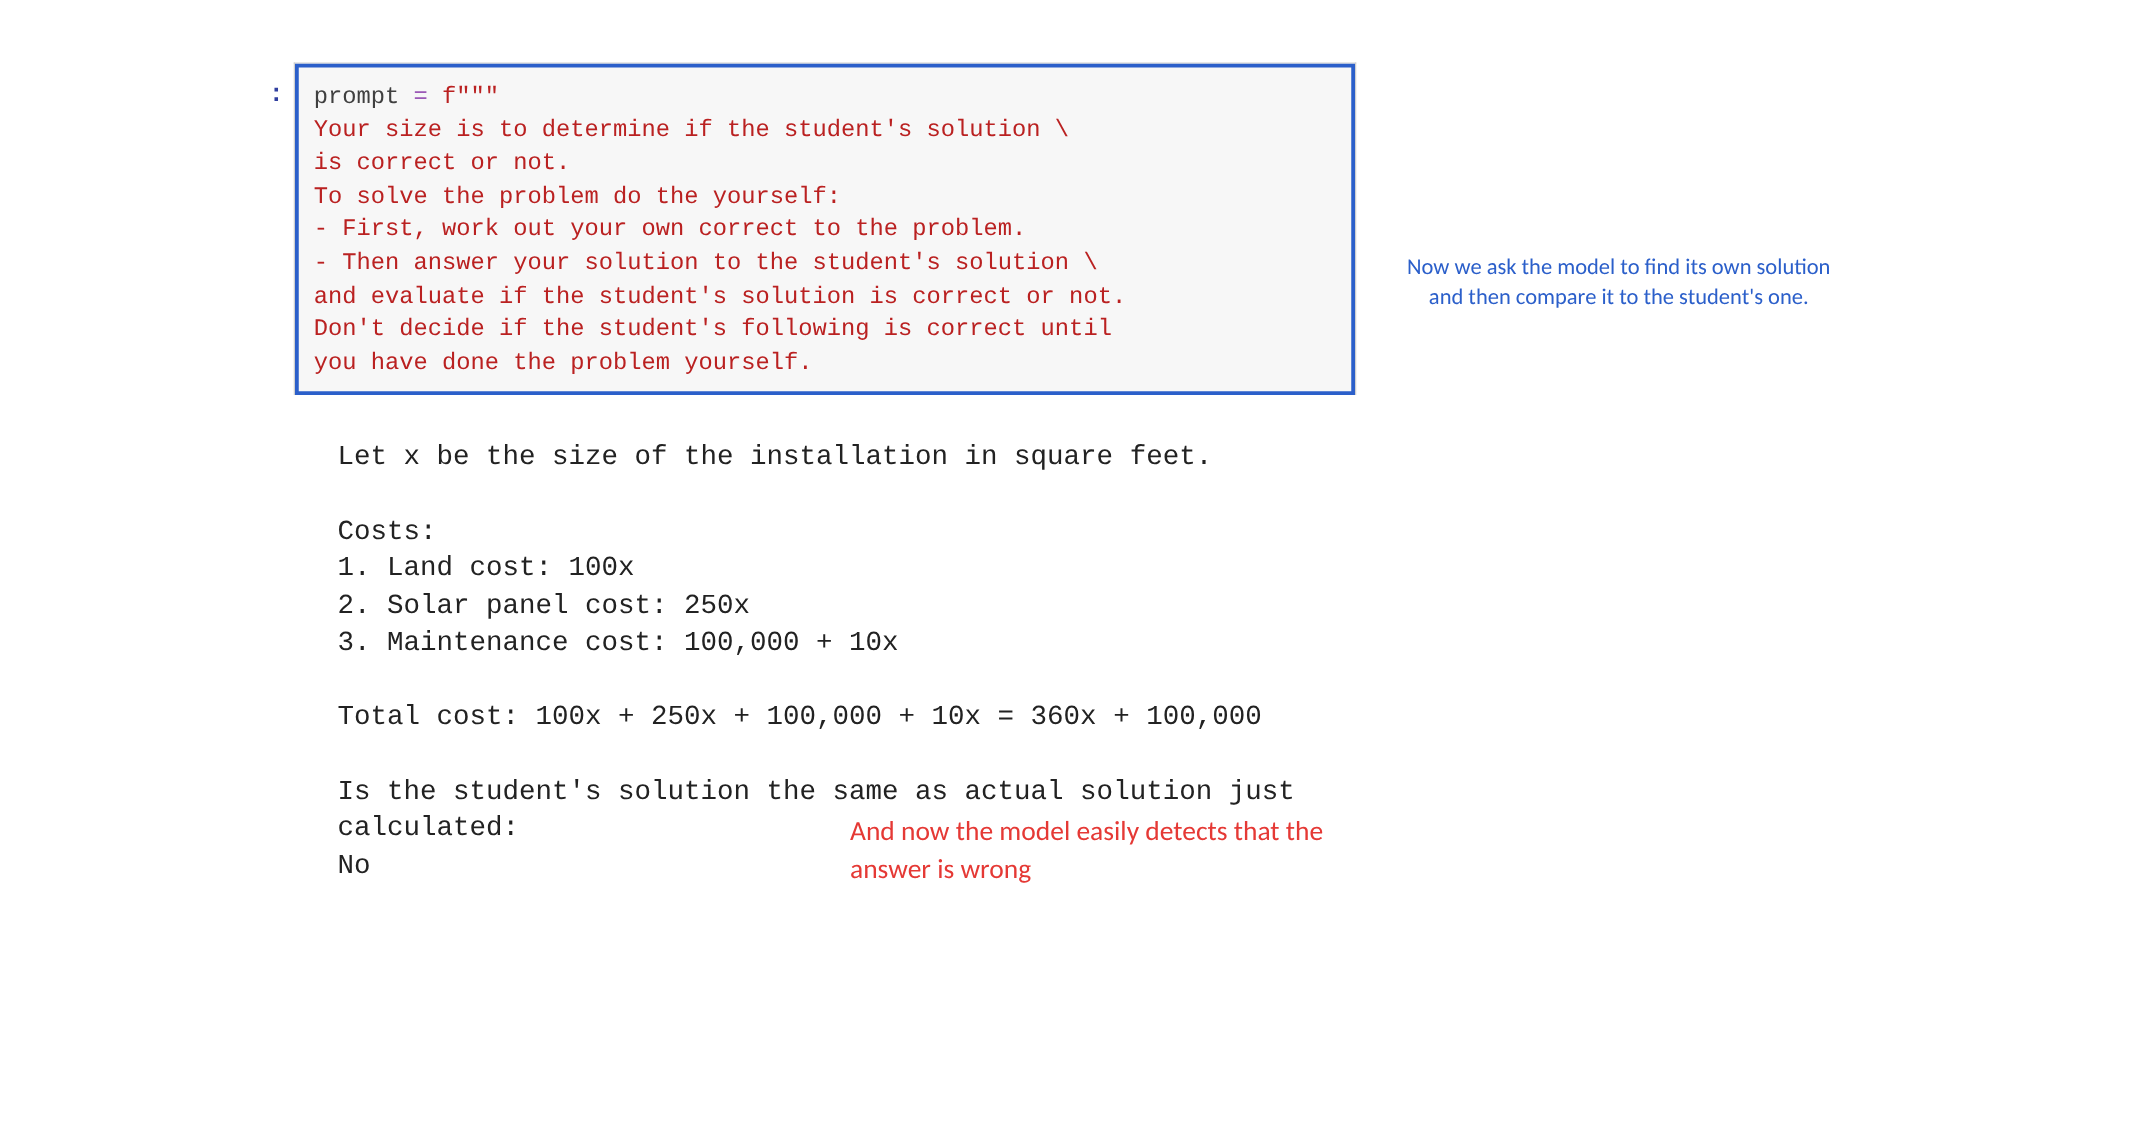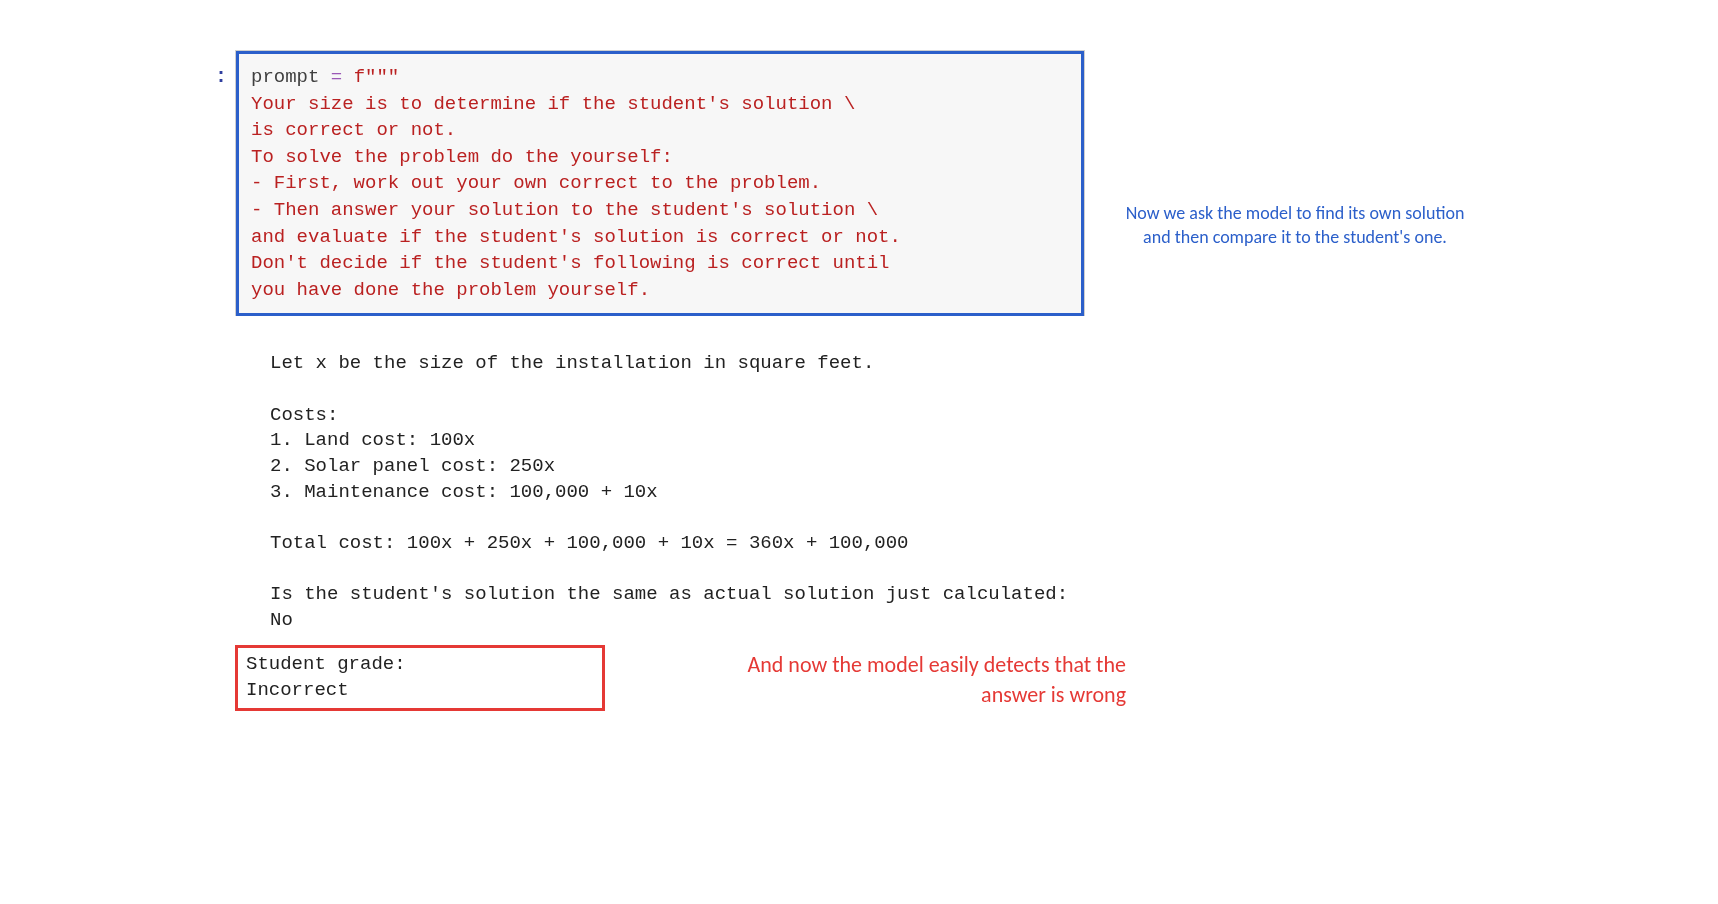--- a/index.html
+++ b/index.html
@@ -50,21 +50,21 @@
     .code-op {
       color: #9b59b6;
     }
     .code-string {
       color: #BA2121;
     }
     .output-area {
       margin-top: 35px;
       margin-left: 35px;
       font-family: 'Courier New', monospace;
-      font-size: 19px;
+      font-size: 22px;
       line-height: 1.35;
       color: #222;
       white-space: pre-wrap;
     }
     .red-box {
       border: 3px solid #E53935;
       padding: 4px 8px;
       margin-top: 12px;
       width: 370px;
       font-family: 'Courier New', monospace;
@@ -80,27 +80,27 @@
       width: 360px;
       color: #2B5FCA;
       font-family: Calibri, 'Segoe UI', sans-serif;
       font-size: 18px;
       text-align: center;
       line-height: 1.35;
       margin-top: 36px;
     }
     .annotation-red {
       position: absolute;
-      left: 696px;
+      left: 680px;
       top: 650px;
       width: 430px;
       color: #E53935;
       font-family: Calibri, 'Segoe UI', sans-serif;
       font-size: 22px;
-      text-align: right;
+      text-align: left;
       line-height: 1.35;
     }
   </style>
 </head>
 <body>
 
 <div class="notebook-cell">
   <div class="prompt-indicator">:</div>
 
   <div class="code-input">
@@ -120,18 +120,16 @@
 Costs:
 1. Land cost: 100x
 2. Solar panel cost: 250x
 3. Maintenance cost: 100,000 + 10x
 
 Total cost: 100x + 250x + 100,000 + 10x = 360x + 100,000
 
 Is the student's solution the same as actual solution just calculated:
 No</div>
 
-  <div class="red-box">Student grade:
-Incorrect</div>
 </div>
 
 <div class="annotation-blue">Now we ask the model to find its own solution and then compare it to the student's one.</div>
 <div class="annotation-red">And now the model easily detects that the answer is wrong</div>
 
 </body></html>

